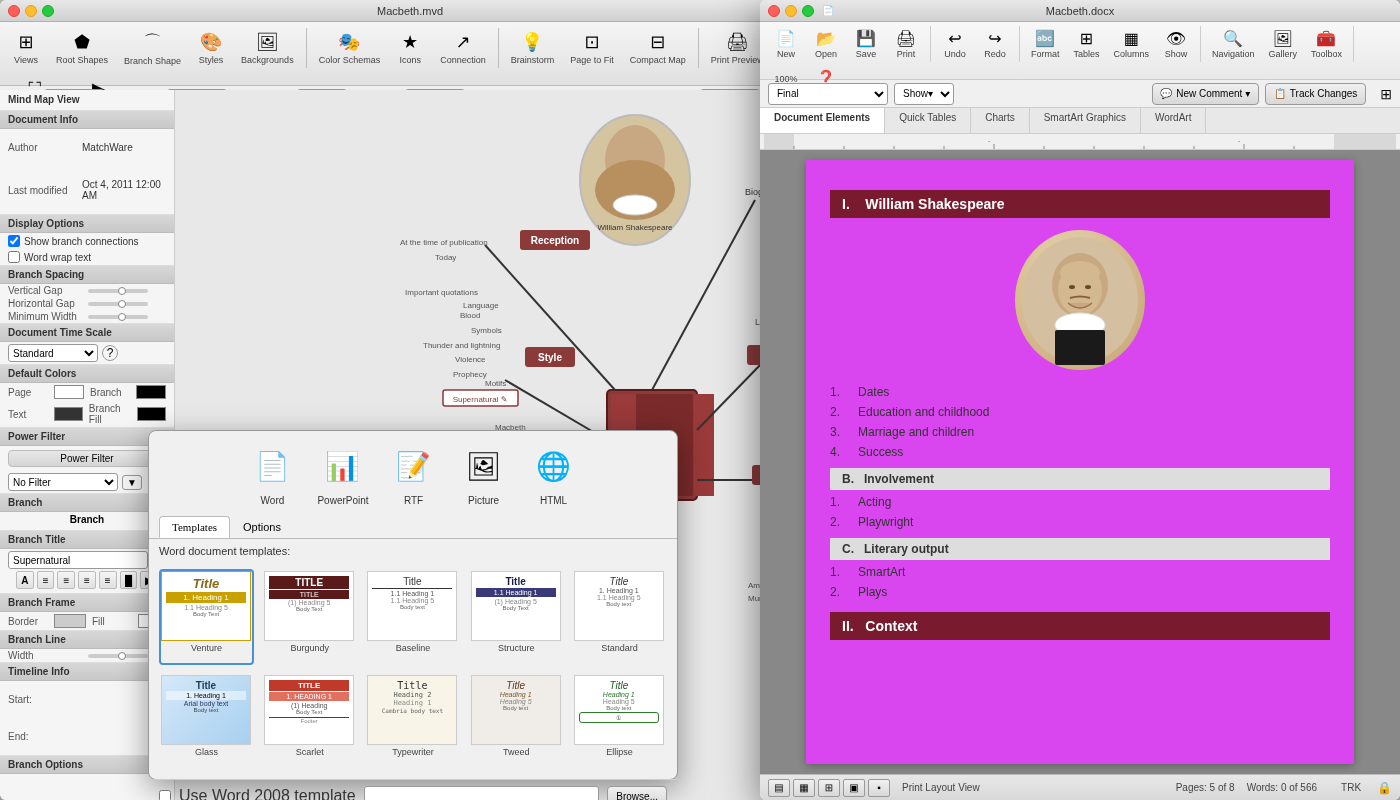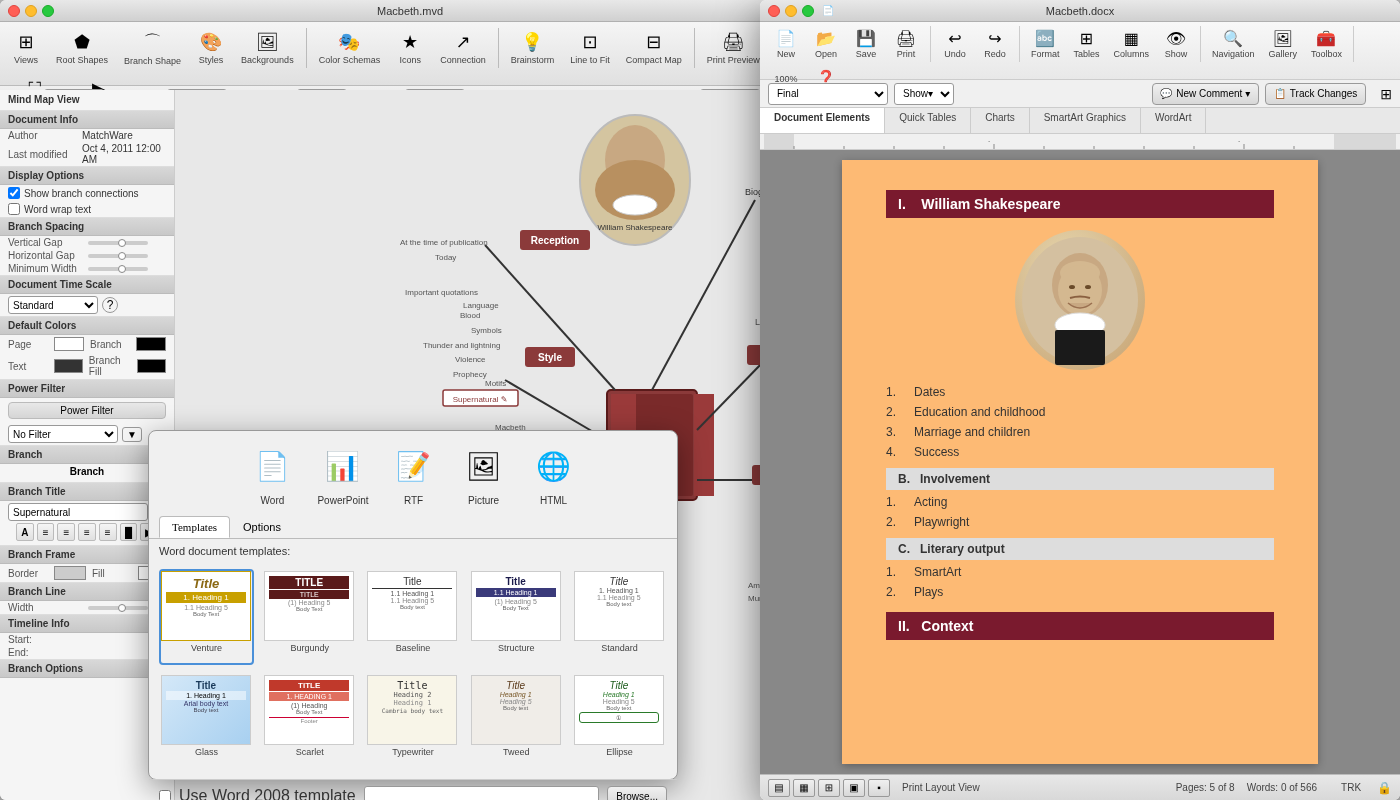--- a/index.html
+++ b/index.html
@@ -128,21 +128,21 @@
       gap: 4px;
     }
 
     .sidebar-row label { font-size: 10px; color: #333; }
 
     .sidebar-checkbox { width: 12px; height: 12px; }
 
     .sidebar-field {
       display: flex;
       align-items: center;
-      padding: 1px 8px;
+      padding: 13px 8px;
       gap: 4px;
     }
     .sidebar-field label { font-size: 10px; color: #555; min-width: 70px; }
     .sidebar-field span { font-size: 10px; color: #333; }
 
     .slider-container { display: flex; align-items: center; padding: 1px 8px; }
     .slider-label { font-size: 10px; color: #555; min-width: 80px; }
     .mini-slider { width: 60px; height: 4px; background: #ccc; border-radius: 2px; position: relative; display: inline-block; }
     .mini-slider-thumb { width: 8px; height: 8px; background: white; border: 1px solid #888; border-radius: 50%; position: absolute; top: -2px; left: 50%; }
 
@@ -409,24 +409,24 @@
     .doc-area {
       background: #888;
       height: calc(800px - 22px - 58px - 28px - 26px - 16px - 26px);
       overflow-y: auto;
       padding: 10px;
       display: flex;
       justify-content: center;
     }
 
     .doc-page {
-      background: #fdba74;
-      width: 476px;
+      background: #d946ef;
+      width: 548px;
       min-height: 600px;
-      padding: 30px 44px;
+      padding: 30px 24px;
       box-shadow: 0 2px 8px rgba(0,0,0,0.3);
     }
 
     .doc-section-header {
       background: #7a1a2e;
       color: white;
       font-size: 14px;
       font-weight: bold;
       padding: 6px 12px;
       margin: 0 0 4px 0;
@@ -572,21 +572,21 @@
       <span class="icon">↗</span>
       <span class="label">Connection</span>
     </div>
     <div class="toolbar-sep"></div>
     <div class="toolbar-btn">
       <span class="icon">💡</span>
       <span class="label">Brainstorm</span>
     </div>
     <div class="toolbar-btn">
       <span class="icon">⊡</span>
-      <span class="label">Line to Fit</span>
+      <span class="label">Page to Fit</span>
     </div>
     <div class="toolbar-btn">
       <span class="icon">⊟</span>
       <span class="label">Compact Map</span>
     </div>
     <div class="toolbar-sep"></div>
     <div class="toolbar-btn">
       <span class="icon">🖨</span>
       <span class="label">Print Preview</span>
     </div>

